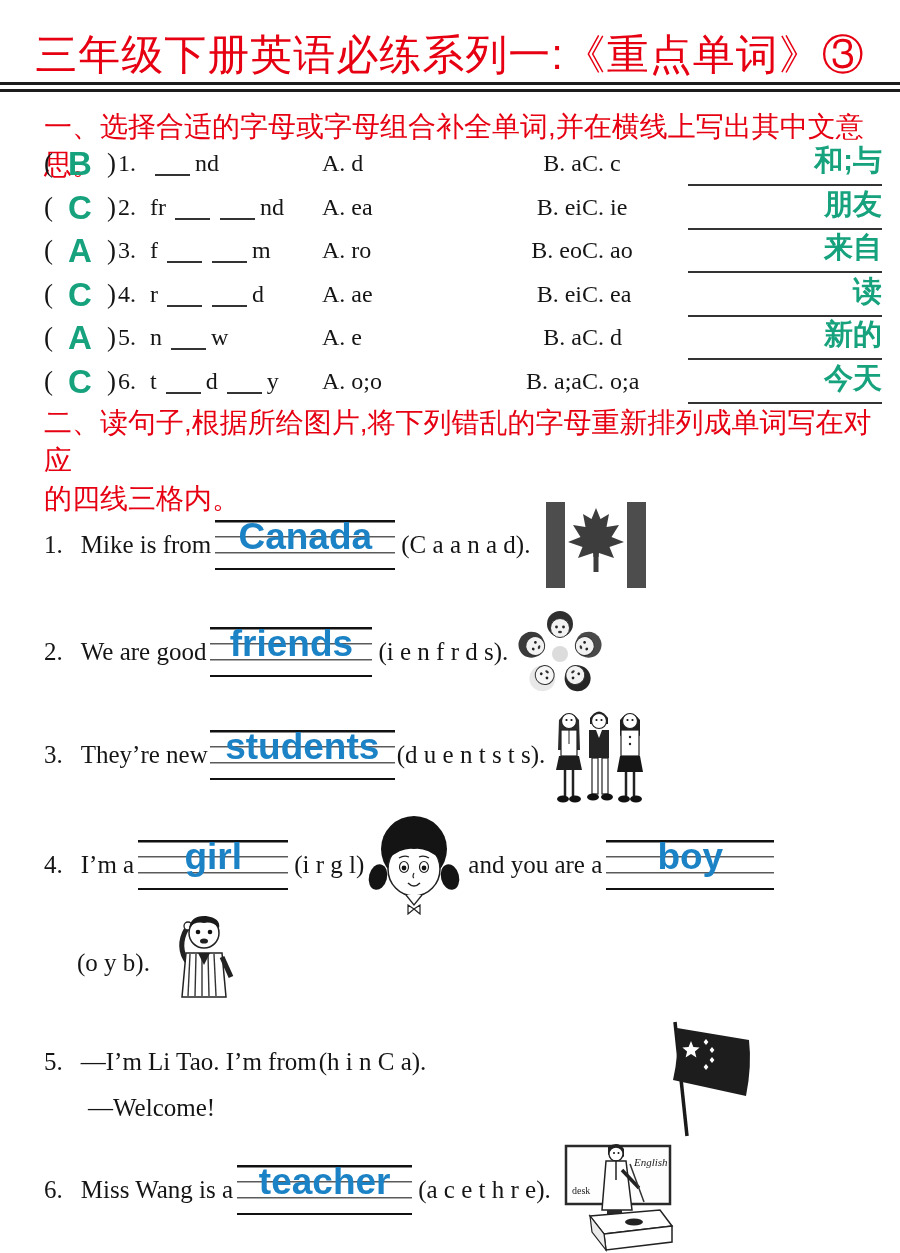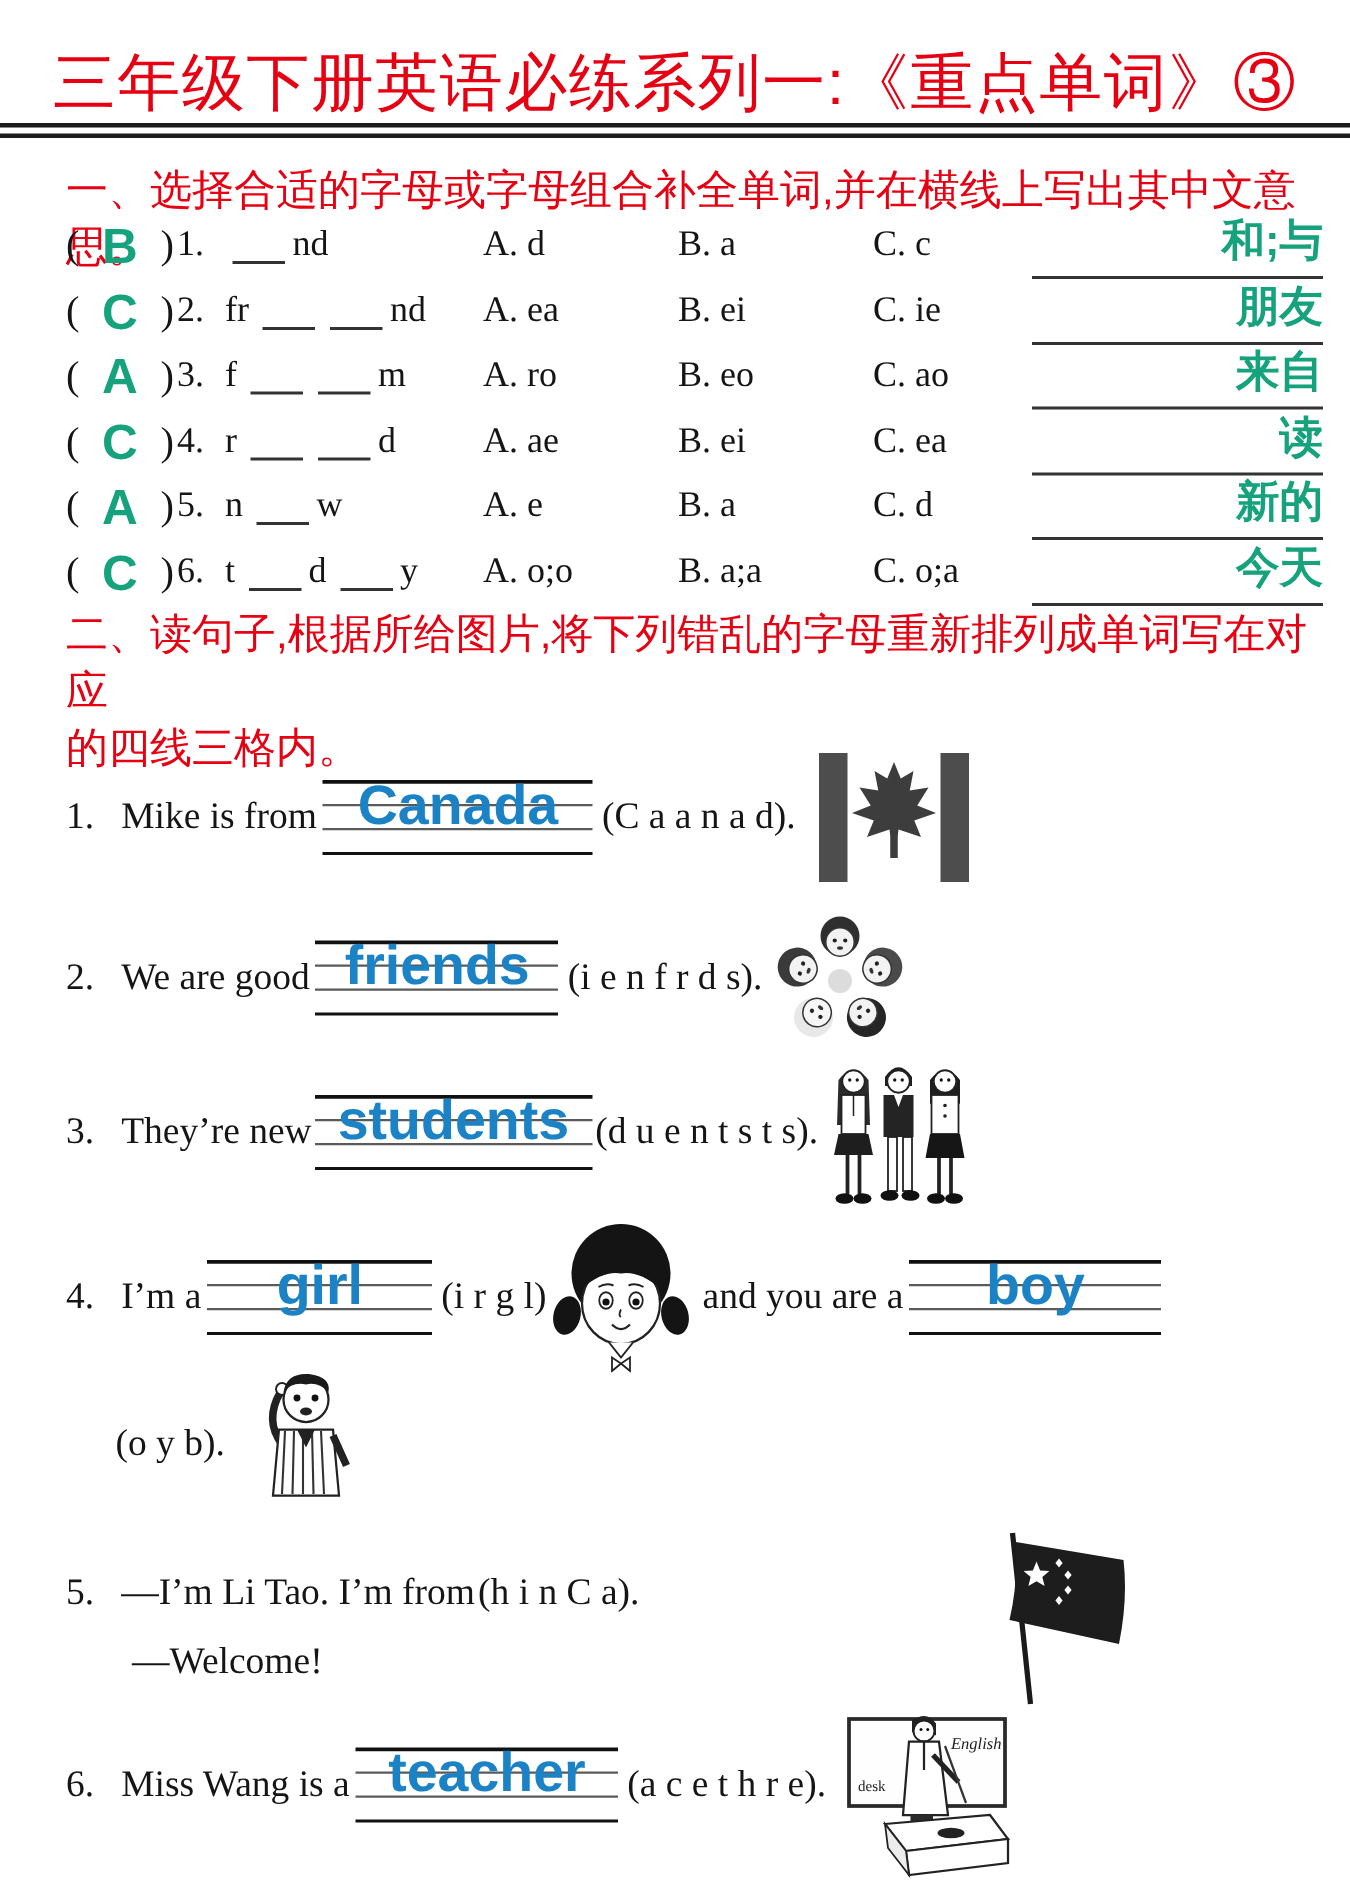--- a/index.html
+++ b/index.html
@@ -24,21 +24,21 @@
   .mcq .paren{font-size:27px;}
   .mcq .ans{width:54px;text-align:center;color:#16a27d;font-family:"Liberation Sans",sans-serif;
        font-weight:bold;font-size:33px;line-height:33px;}
   .mcq .num{margin:0 14px 0 2px;}
   .stem{width:172px;height:34px;display:flex;align-items:center;}
   .stem .stem-token{margin-right:4px;}
   .stem .blank{display:inline-block;width:35px;height:0;border-bottom:2.5px solid #333;
        align-self:flex-end;margin:0 5px 4px 5px;}
   .opt{display:inline-block;}
   .opt.a{width:130px;}
-  .opt.b{width:130px;}
+  .opt.b{width:130px;text-align:right;}
   .opt.c{width:96px;}
   .meaning{flex:1;margin-left:10px;text-align:right;color:#16a27d;
        font-family:"Liberation Sans",sans-serif;font-weight:bold;font-size:29px;
        border-bottom:2px solid #333;padding-bottom:3px;}
 
   
   .item{position:absolute;left:44px;display:flex;align-items:center;font-size:25px;white-space:nowrap;}
   .item .num{margin-right:18px;}
   .letters{margin-left:2px;text-align:center;}
 

